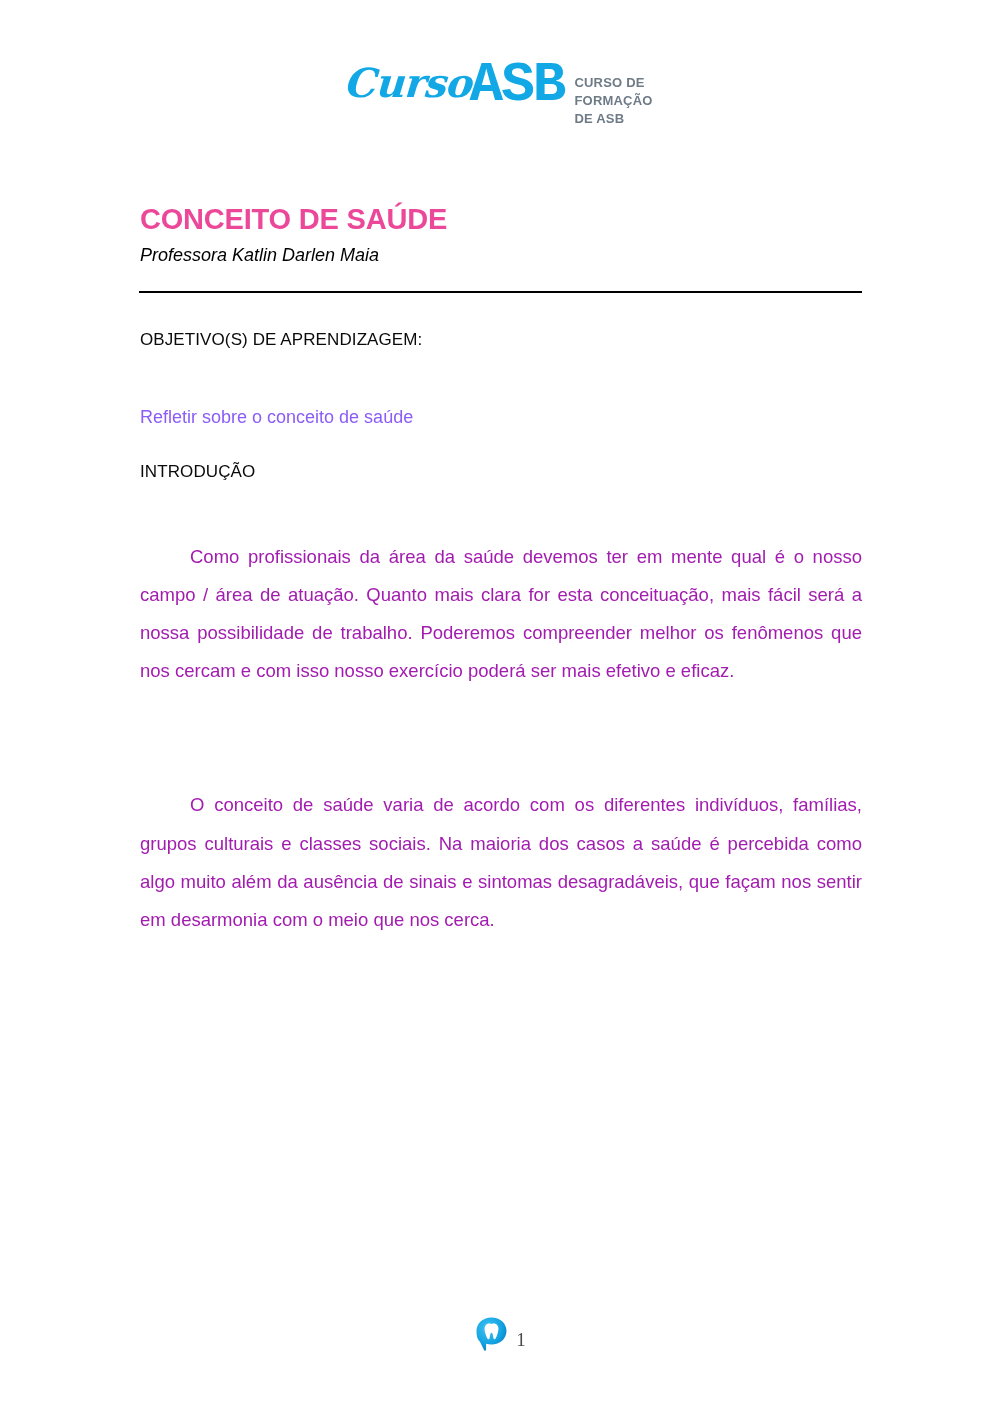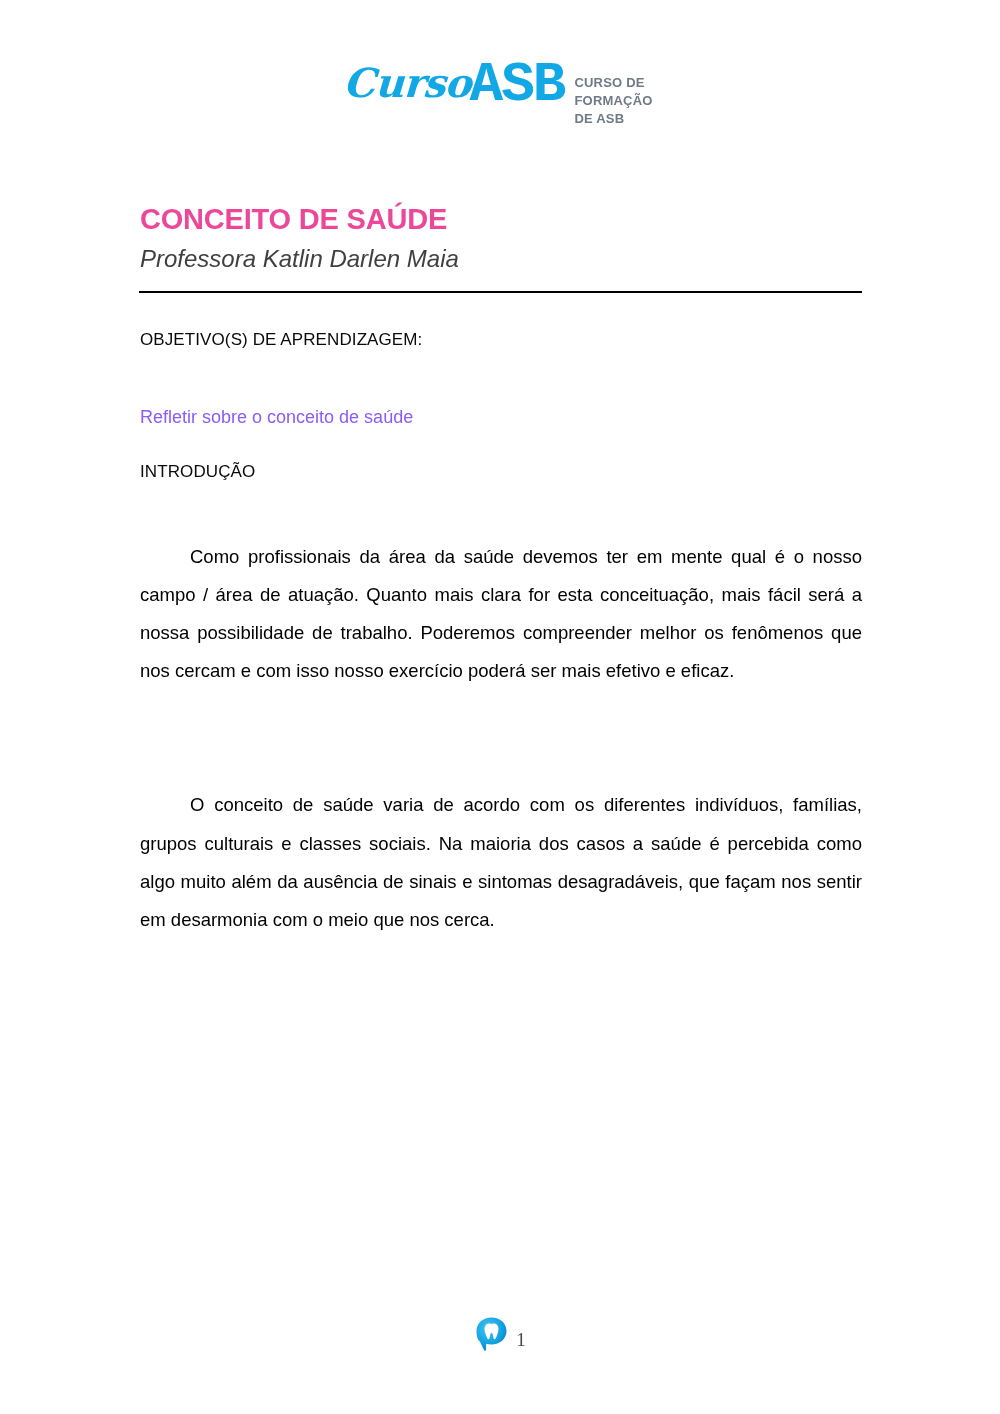--- a/index.html
+++ b/index.html
@@ -82,23 +82,23 @@
     top: 184px;
     font-size: 29px;
     font-weight: 700;
     letter-spacing: -0.2px;
     color: #ec4899;
   }
   .doc-byline {
     position: absolute;
     left: 140px;
     top: 245px;
-    font-size: 24px;
+    font-size: 18px;
     font-style: italic;
-    color: #404040;
+    color: #000000;
   }
   .title-rule {
     position: absolute;
     left: 139px;
     top: 291px;
     width: 723px;
     height: 0;
     border-top: 2px solid #000000;
   }
 
@@ -116,21 +116,21 @@
     letter-spacing: 0.1px;
   }
   .plain-line {
     font-size: 18px;
     color: #8b5cf6;
     line-height: 1.0;
   }
   .para {
     font-size: 18.5px;
     line-height: 2.06;
-    color: #000000;
+    color: #a21caf;
     text-indent: 50px;
     text-align: justify;
     margin: 0;
   }
 
   .sp-a { height: 58px; }
   .sp-b { height: 36px; }
   .sp-c { height: 56px; }
   .sp-d { height: 44px; }
   .sp-e { height: 52px; }

